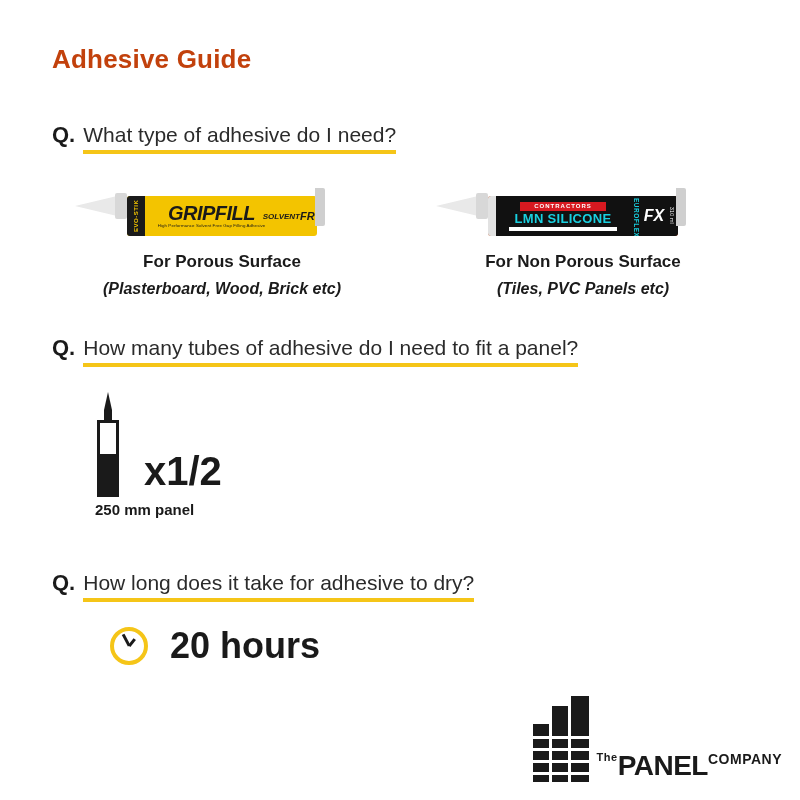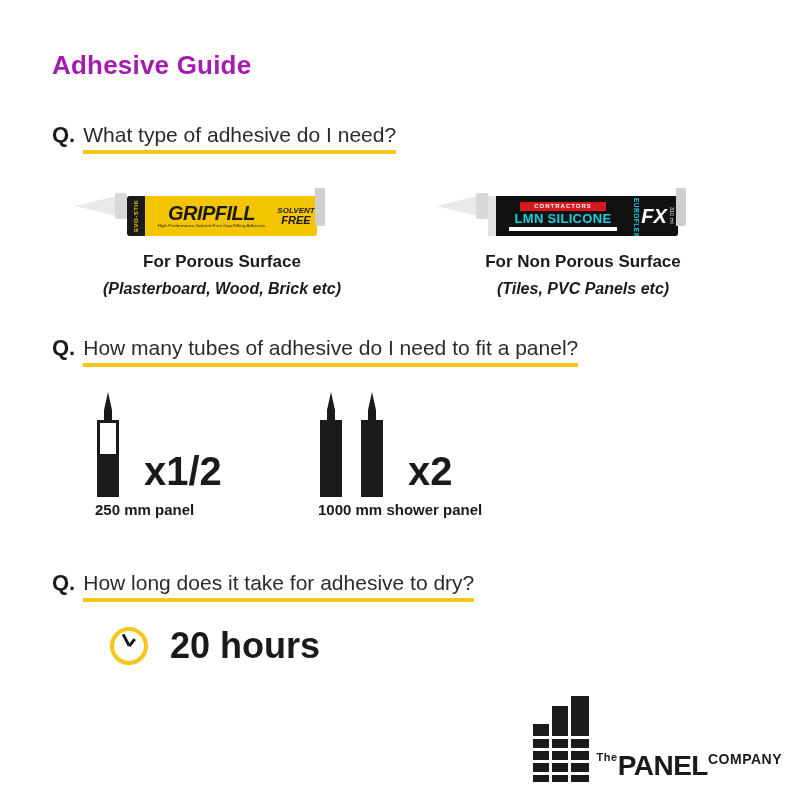--- a/index.html
+++ b/index.html
@@ -17,25 +17,25 @@
   }
   .page {
     position: absolute;
     inset: 0;
   }
 
   
   .title {
     position: absolute;
     left: 52px;
-    top: 50px;
+    top: 44px;
     font-size: 26px;
     font-weight: bold;
     letter-spacing: 0.2px;
-    color: #a21caf;
+    color: #c2410c;
   }
 
   
   .qrow {
     position: absolute;
     display: flex;
     align-items: baseline;
     gap: 8px;
   }
   .q-mark {
@@ -148,21 +148,21 @@
   .gf-sub {
     font-size: 4.4px;
     color: #1a1a1a;
     line-height: 5.5px;
     letter-spacing: 0.1px;
   }
   .gf-right {
     width: 42px;
     height: 100%;
     display: flex;
-    flex-direction: column;
+    flex-direction: row;
     justify-content: center;
     align-items: center;
     color: #1a1a1a;
   }
   .gf-solvent {
     font-size: 8px;
     font-weight: bold;
     font-style: italic;
     line-height: 9px;
   }
@@ -217,21 +217,21 @@
   .lmn-right {
     width: 48px;
     background: #111111;
     color: #ffffff;
     display: flex;
     align-items: center;
     justify-content: center;
     position: relative;
   }
   .lmn-fx {
-    font-size: 20px;
+    font-size: 16px;
     font-weight: bold;
     font-style: italic;
     color: #ffffff;
     line-height: 16px;
   }
   .lmn-vert {
     position: absolute;
     left: 3px;
     top: 2px;
     height: 34px;
@@ -499,36 +499,20 @@
         <div class="mt-nozzle"></div>
         <div class="mt-neck"></div>
         <div class="mt-body"></div>
         <div class="mt-fill-half"></div>
       </div>
       <div class="count-label">x1/2</div>
     </div>
     <div class="panel-label">250 mm panel</div>
   </div>
 
-  <div class="count-group" id="count-two">
-    <div class="count-row">
-      <div class="mini-tube">
-        <div class="mt-nozzle"></div>
-        <div class="mt-neck"></div>
-        <div class="mt-body-solid"></div>
-      </div>
-      <div class="mini-tube">
-        <div class="mt-nozzle"></div>
-        <div class="mt-neck"></div>
-        <div class="mt-body-solid"></div>
-      </div>
-      <div class="count-label">x2</div>
-    </div>
-    <div class="panel-label">1000 mm shower panel</div>
-  </div>
 
   <div class="qrow" id="q3">
     <span class="q-mark">Q.</span>
     <span class="q-text">How long does it take for adhesive to dry?</span>
   </div>
 
   <div id="dry-row">
     <div class="clock">
       <div class="hand-h"></div>
       <div class="hand-m"></div>

